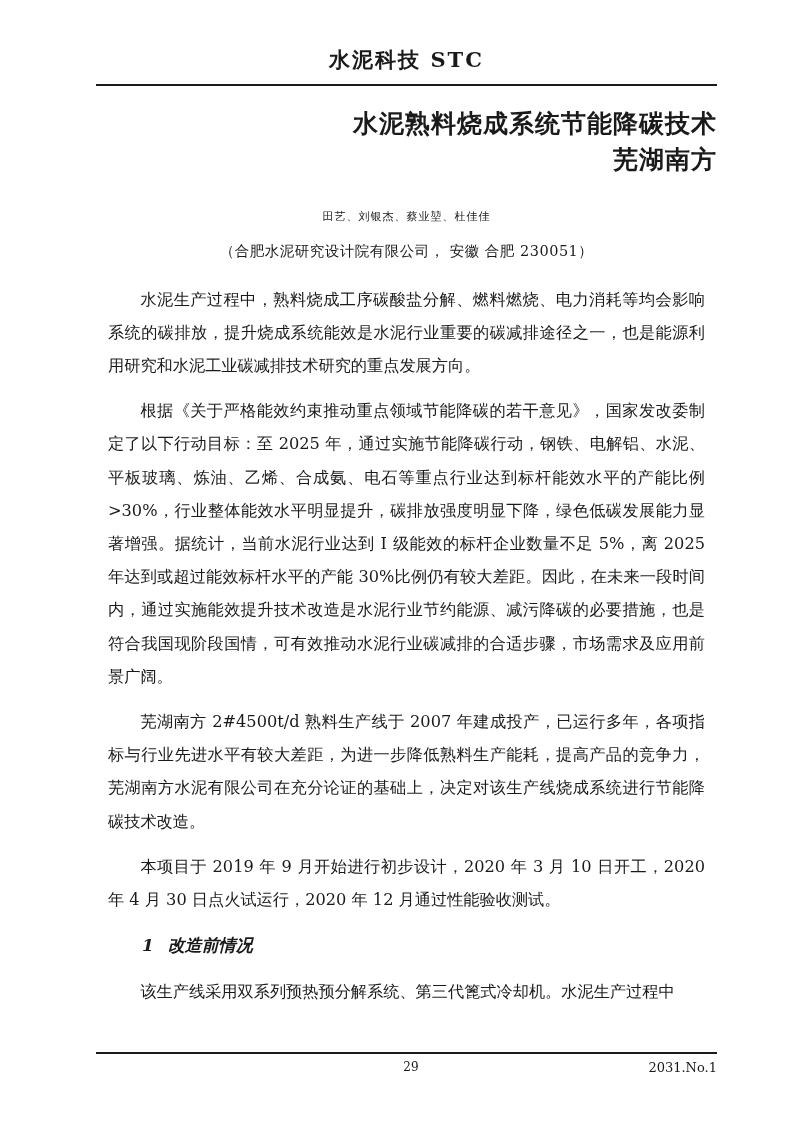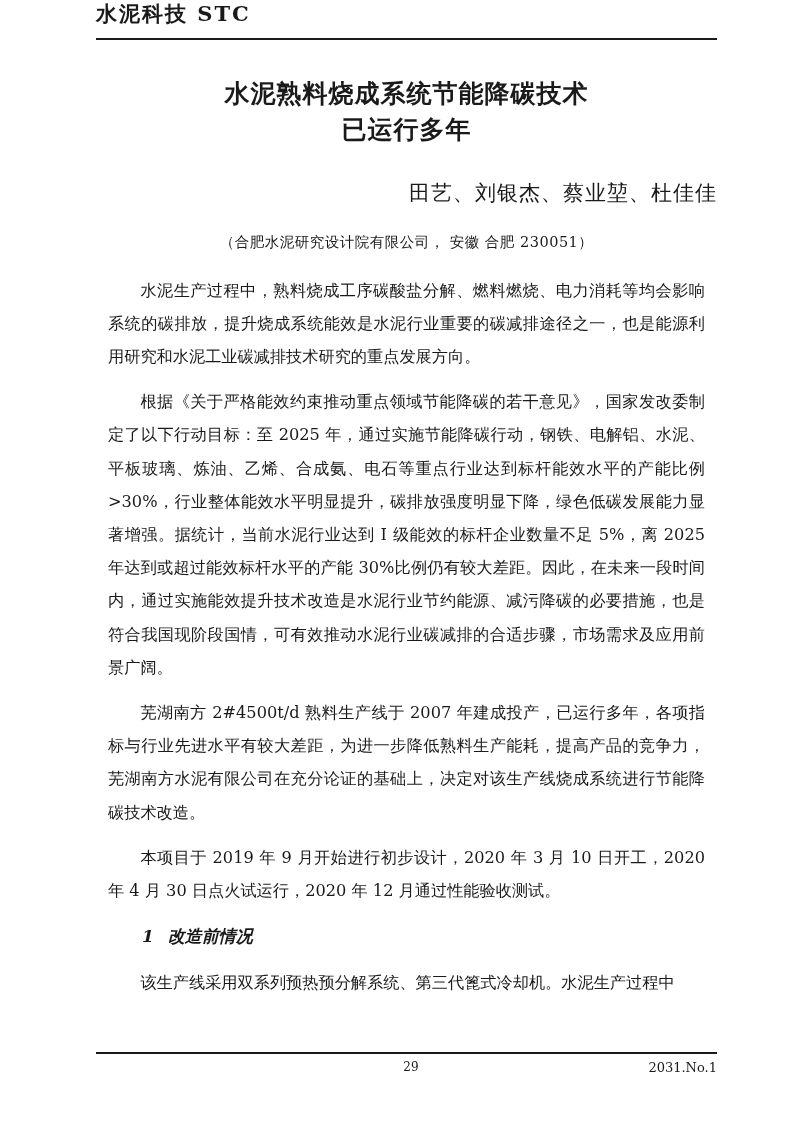--- a/index.html
+++ b/index.html
@@ -21,53 +21,54 @@
   .page-inner {
     position: absolute;
     left: 96px;
     right: 76px;
     top: 0;
     bottom: 0;
   }
 
   
   .header {
-    text-align: left;
+    text-align: center;
+    padding-top: 46px;
   }
   .header-title {
     font-size: 21px;
     font-weight: bold;
     letter-spacing: 2px;
     font-family: "DejaVu Serif", "Liberation Serif", serif;
   }
   .header-rule {
     margin-top: 10px;
     border-top: 2px solid #1a1a1a;
     height: 0;
   }
 
   
   .doc-title {
-    text-align: center;
+    text-align: right;
     font-size: 25px;
     font-weight: bold;
     line-height: 1.45;
-    margin-top: 36px;
+    margin-top: 20px;
     letter-spacing: 1px;
   }
   .authors {
-    text-align: right;
-    font-size: 21px;
+    text-align: center;
+    font-size: 11px;
     margin-top: 30px;
     letter-spacing: 1px;
   }
   .affiliation {
     text-align: center;
     font-size: 14.5px;
-    margin-top: 26px;
+    margin-top: 18px;
     letter-spacing: 0.5px;
   }
 
   
   .body {
     margin-top: 22px;
     font-size: 16.2px;
     line-height: 2.05;
     text-align: justify;
     text-justify: inter-ideograph;
@@ -122,21 +123,21 @@
 <div class="page">
   <div class="page-inner">
 
     <div class="header">
       <div class="header-title">水泥科技 STC</div>
     </div>
     <div class="header-rule"></div>
 
     <div class="doc-title">
       <div>水泥熟料烧成系统节能降碳技术</div>
-      <div>已运行多年</div>
+      <div>芜湖南方</div>
     </div>
 
     <div class="authors">田艺、刘银杰、蔡业堃、杜佳佳</div>
     <div class="affiliation">（合肥水泥研究设计院有限公司， 安徽  合肥  230051）</div>
 
     <div class="body">
       <p>水泥生产过程中，熟料烧成工序碳酸盐分解、燃料燃烧、电力消耗等均会影响系统的碳排放，提升烧成系统能效是水泥行业重要的碳减排途径之一，也是能源利用研究和水泥工业碳减排技术研究的重点发展方向。</p>
       <p>根据《关于严格能效约束推动重点领域节能降碳的若干意见》，国家发改委制定了以下行动目标：至 2025 年，通过实施节能降碳行动，钢铁、电解铝、水泥、平板玻璃、炼油、乙烯、合成氨、电石等重点行业达到标杆能效水平的产能比例&gt;30%，行业整体能效水平明显提升，碳排放强度明显下降，绿色低碳发展能力显著增强。据统计，当前水泥行业达到 Ⅰ 级能效的标杆企业数量不足 5%，离 2025 年达到或超过能效标杆水平的产能 30%比例仍有较大差距。因此，在未来一段时间内，通过实施能效提升技术改造是水泥行业节约能源、减污降碳的必要措施，也是符合我国现阶段国情，可有效推动水泥行业碳减排的合适步骤，市场需求及应用前景广阔。</p>
       <p>芜湖南方 2#4500t/d 熟料生产线于 2007 年建成投产，已运行多年，各项指标与行业先进水平有较大差距，为进一步降低熟料生产能耗，提高产品的竞争力，芜湖南方水泥有限公司在充分论证的基础上，决定对该生产线烧成系统进行节能降碳技术改造。</p>
       <p>本项目于 2019 年 9 月开始进行初步设计，2020 年 3 月 10 日开工，2020 年 4 月 30 日点火试运行，2020 年 12 月通过性能验收测试。</p>

